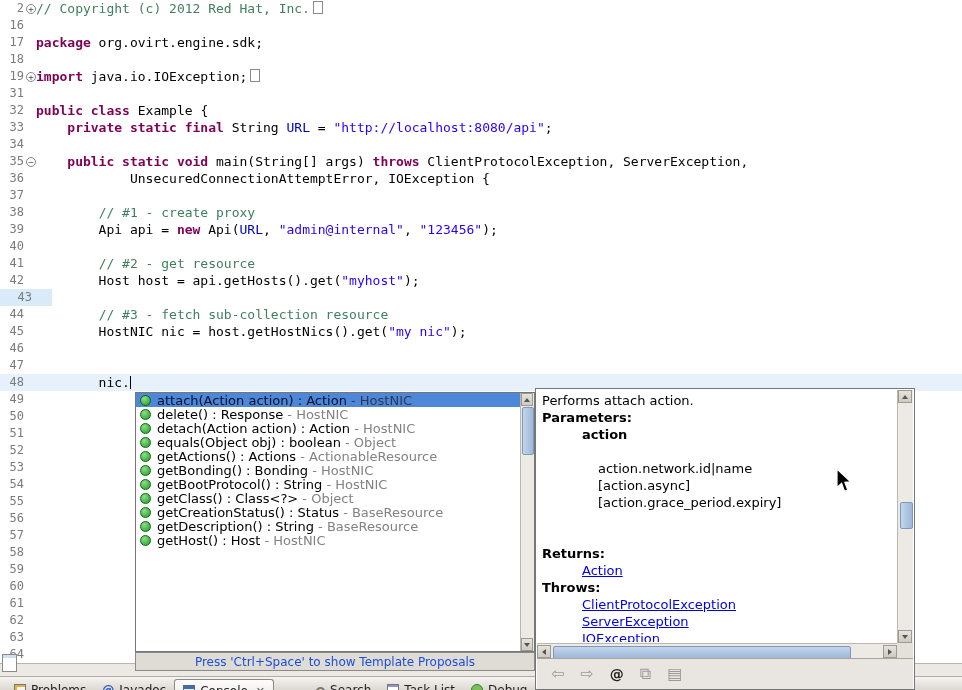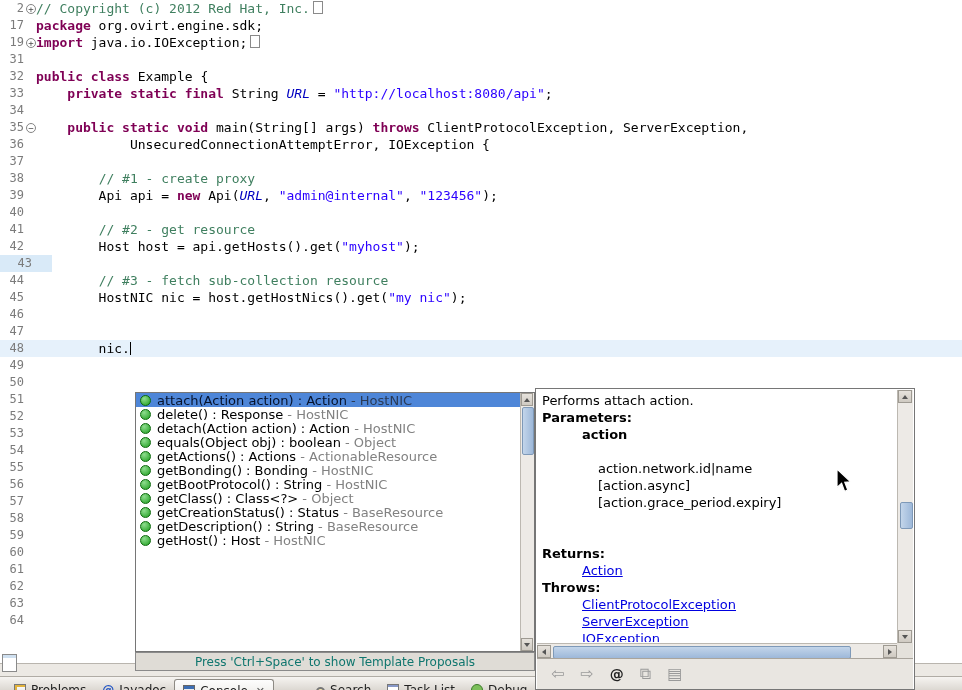--- a/index.html
+++ b/index.html
@@ -13,21 +13,21 @@
   .line.hl{background:var(--c-currentline,#E6F1FB);}
   .num{width:24px;flex:none;text-align:right;color:#7b7b7b;font-size:12px;}
   .num.ghl,.fold.ghl{background:#D9EAF8;padding-left:8px;}
   .fold{width:12px;flex:none;position:relative;}
   .fm{position:absolute;left:2px;top:4px;width:8px;height:8px;border:1px solid #848484;
       border-radius:50%;background:#fff;font-size:9px;line-height:8px;text-align:center;color:#4a4a4a;}
   .code{flex:1;}
   .kw{color:var(--c-keyword,#7F0055);font-weight:bold;}
   .comment{color:var(--c-comment,#3F7F5F);}
   .str{color:var(--c-string,#2A00FF);}
-  .field{color:var(--c-staticfield,#0000C0);font-style:italic;}
+  .field{color:var(--c-staticfield,#0000C0);}
   .box{display:inline-block;width:8px;height:11px;border:1px solid #8a8a8a;margin-left:3px;
        vertical-align:-1px;background:#fff;}
   .caret{display:inline-block;width:1px;height:13px;background:#000;vertical-align:-2px;}
 
   
   #bottomstrip{position:absolute;left:0;top:663px;width:962px;height:27px;background:#ECE9E4;
                border-top:1px solid #b9b5ae;z-index:1;}
   #statusicon{position:absolute;left:2px;top:654px;width:13px;height:16px;background:#fff;
               border:1px solid #8a8a8a;box-shadow:inset 0 3px 0 #cfe0f0;z-index:2;}
   #tabbar{position:absolute;left:0;top:676px;width:962px;height:14px;overflow:hidden;z-index:3;
@@ -62,21 +62,21 @@
   .vsb{position:absolute;top:0;right:0;bottom:0;width:13px;background:#EDEAE6;border-left:1px solid #bcb8b1;}
   .sbtn{position:absolute;left:0;width:12px;height:13px;background:linear-gradient(#E6E2DC,#CFCAC2);
         border:1px solid #9e9a92;box-sizing:border-box;display:flex;align-items:center;justify-content:center;}
   .sbtn.up{top:0;} .sbtn.down{bottom:0;}
   .vthumb{position:absolute;left:1px;width:10px;background:linear-gradient(90deg,#C3D5EA,#9DB8D9);
           border:1px solid #7e99b8;border-radius:2px;}
   #completion .vthumb{top:14px;height:46px;}
 
   #cstatus{position:absolute;left:135px;top:652px;width:400px;height:19px;background:#DFDCD6;
            border:1px solid #8a8a8a;box-sizing:border-box;z-index:5;display:flex;align-items:center;
-           justify-content:center;font-size:12px;color:#0f766e;}
+           justify-content:center;font-size:12px;color:#1d4ed8;}
 
   
   #jdoc{position:absolute;left:535px;top:388px;width:380px;height:302px;background:#fff;
         border:1px solid #767676;box-sizing:border-box;z-index:4;font-size:13px;color:#000;}
   #jcontent{position:absolute;left:6px;top:3px;right:22px;height:250px;overflow:hidden;line-height:17px;}
   .jline{height:17px;white-space:pre;}
   .jline.bold{font-weight:bold;}
   .ind1{padding-left:40px;} .ind2{padding-left:56px;}
   .jlink{color:var(--c-link,#0000E0);text-decoration:underline;}
   #jvsb{position:absolute;top:1px;right:1px;width:15px;height:253px;background:#EDEAE6;border-left:1px solid #bcb8b1;}
@@ -103,21 +103,23 @@
 
   
   #mousecursor{position:absolute;left:836px;top:468px;z-index:10;pointer-events:none;}
 </style>
 </head>
 <body>
 
 <div id="editor">
   <div id="editor-lines">
       <div class="line"><div class="num">2</div><div class="fold"><span class="fm">+</span></div><div class="code"><span class="comment">// Copyright (c) 2012 Red Hat, Inc.</span><span class="box"></span></div></div>
+      <div class="line"><div class="num">16</div><div class="fold"></div><div class="code"></div></div>
       <div class="line"><div class="num">17</div><div class="fold"></div><div class="code"><span class="kw">package</span><span class="plain"> org.ovirt.engine.sdk;</span></div></div>
+      <div class="line"><div class="num">18</div><div class="fold"></div><div class="code"></div></div>
       <div class="line"><div class="num">19</div><div class="fold"><span class="fm">+</span></div><div class="code"><span class="kw">import</span><span class="plain"> java.io.IOException;</span><span class="box"></span></div></div>
       <div class="line"><div class="num">31</div><div class="fold"></div><div class="code"></div></div>
       <div class="line"><div class="num">32</div><div class="fold"></div><div class="code"><span class="kw">public</span><span class="plain"> </span><span class="kw">class</span><span class="plain"> Example {</span></div></div>
       <div class="line"><div class="num">33</div><div class="fold"></div><div class="code"><span class="plain">    </span><span class="kw">private static final</span><span class="plain"> String </span><span class="field">URL</span><span class="plain"> = </span><span class="str">"http://localhost:8080/api"</span><span class="plain">;</span></div></div>
       <div class="line"><div class="num">34</div><div class="fold"></div><div class="code"></div></div>
       <div class="line"><div class="num">35</div><div class="fold"><span class="fm">−</span></div><div class="code"><span class="plain">    </span><span class="kw">public static void</span><span class="plain"> main(String[] args) </span><span class="kw">throws</span><span class="plain"> ClientProtocolException, ServerException,</span></div></div>
       <div class="line"><div class="num">36</div><div class="fold"></div><div class="code"><span class="plain">            UnsecuredConnectionAttemptError, IOException {</span></div></div>
       <div class="line"><div class="num">37</div><div class="fold"></div><div class="code"></div></div>
       <div class="line"><div class="num">38</div><div class="fold"></div><div class="code"><span class="plain">        </span><span class="comment">// #1 - create proxy</span></div></div>
       <div class="line"><div class="num">39</div><div class="fold"></div><div class="code"><span class="plain">        Api api = </span><span class="kw">new</span><span class="plain"> Api(</span><span class="field">URL</span><span class="plain">, </span><span class="str">"admin@internal"</span><span class="plain">, </span><span class="str">"123456"</span><span class="plain">);</span></div></div>

